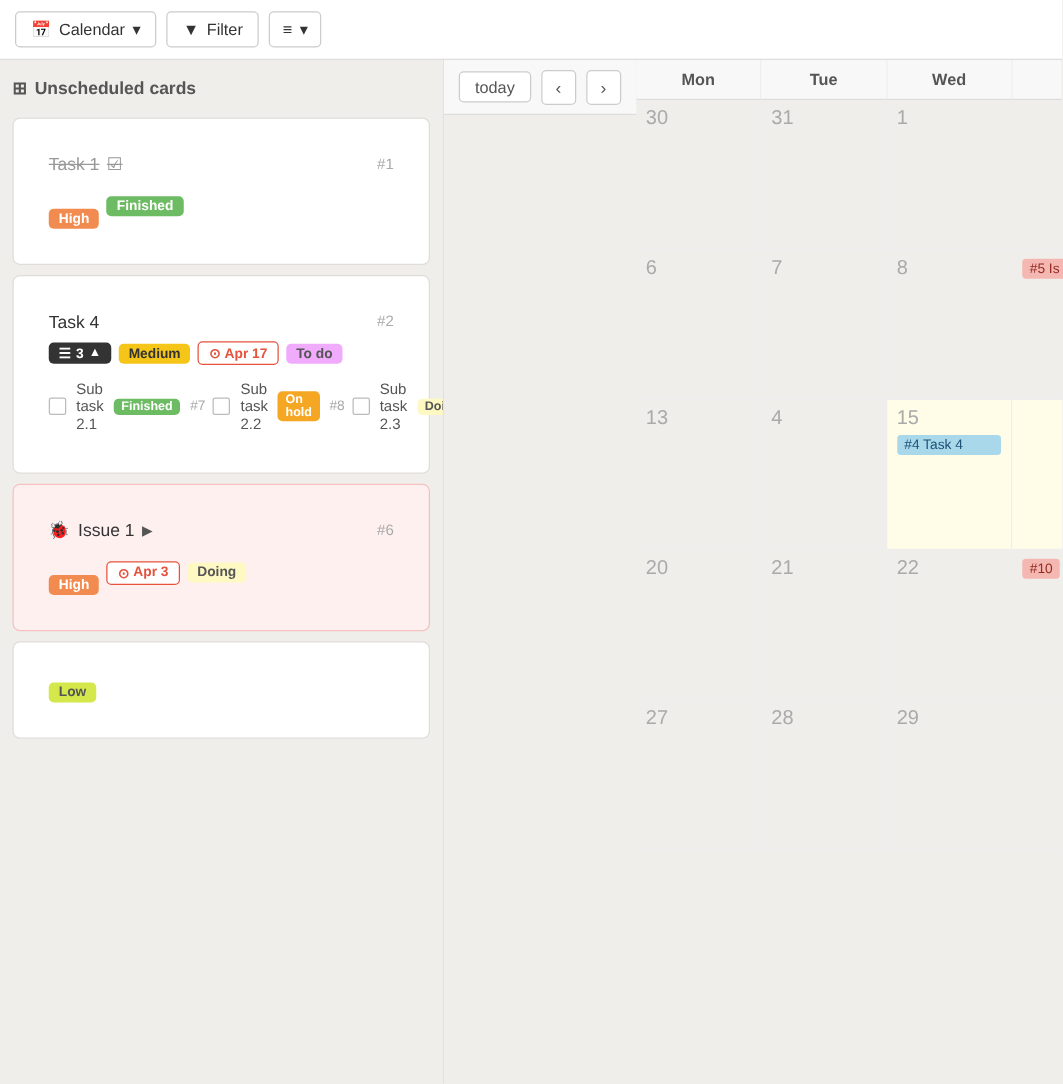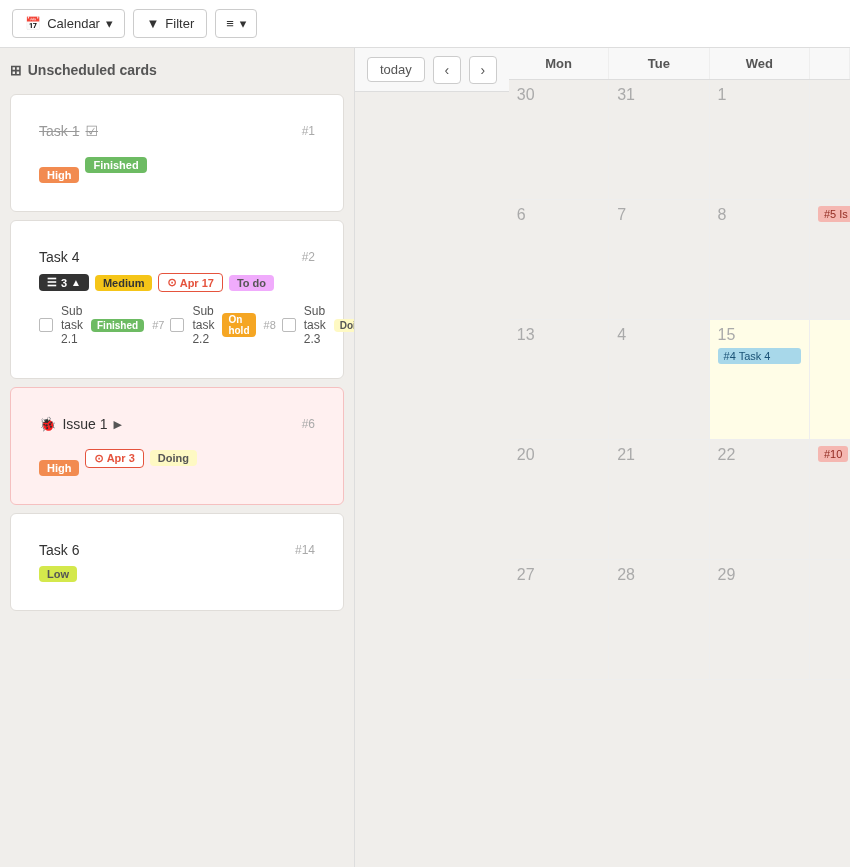--- a/index.html
+++ b/index.html
@@ -161,24 +161,20 @@
       <div class="badges">
         <span class="badge badge-high">High</span>
         <span class="badge badge-date">
           <span>⊙</span> Apr 3
         </span>
         <span class="badge badge-doing">Doing</span>
       </div>
     </div>
 
     <div class="card">
-      <div class="card-header">
-        <span class="card-title">Task 6</span>
-        <span class="card-number">#14</span>
-      </div>
       <div class="badges">
         <span class="badge badge-low">Low</span>
       </div>
     </div>
   </div>
 
   <div class="calendar">
     <div class="cal-toolbar">
       <button class="today-btn">today</button>
       <button class="cal-nav-btn">

